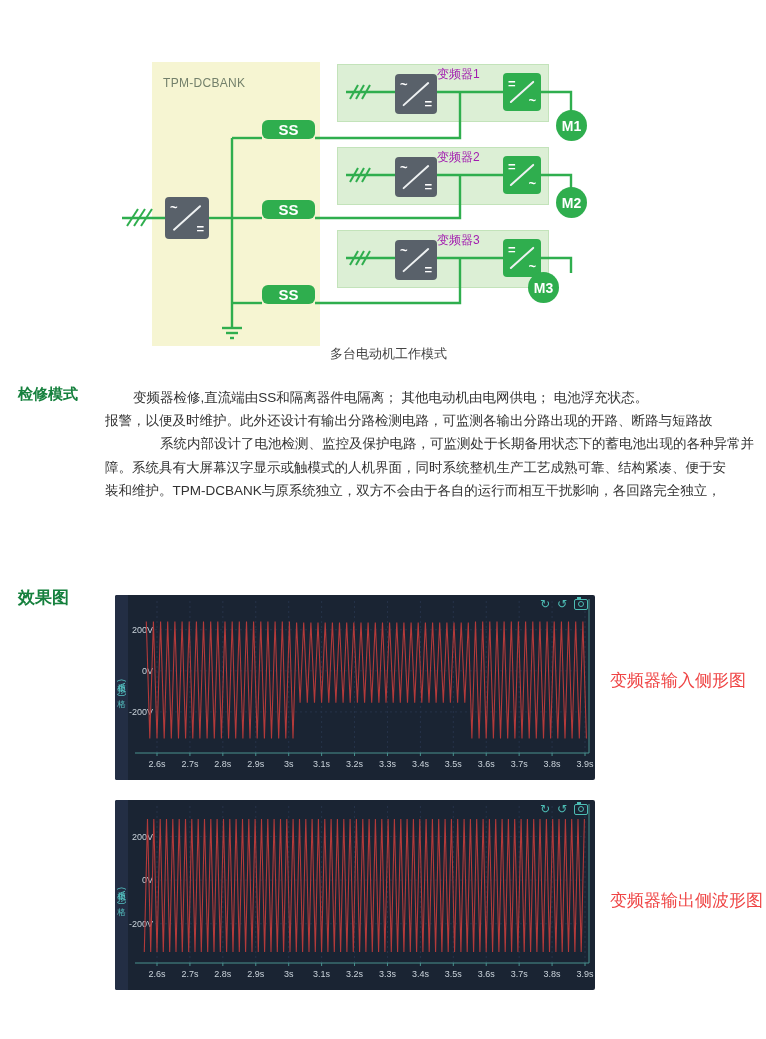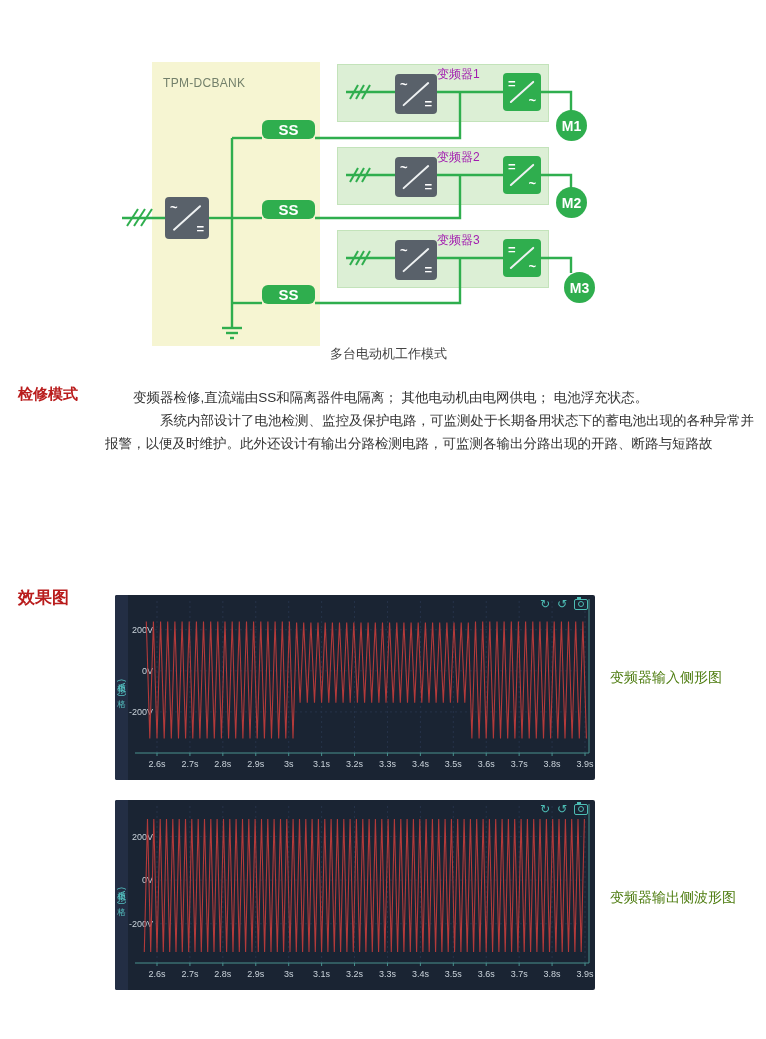--- a/index.html
+++ b/index.html
@@ -21,40 +21,40 @@
   .sym.br{right:5px;bottom:4px;}
   .diag{position:absolute;left:50%;top:50%;width:84%;height:2px;background:#eef1f2;border-radius:1px;
         transform:translate(-50%,-50%) rotate(-42deg);}
   .ss{position:absolute;width:53px;height:19px;background:#2fae4e;border-radius:6px;
       display:flex;align-items:center;justify-content:center;color:#fff;font-weight:bold;font-size:15px;}
   .motor{position:absolute;width:31px;height:31px;border-radius:50%;background:#2fae4e;
       display:flex;align-items:center;justify-content:center;color:#fff;font-weight:bold;font-size:14px;}
   .diagram-caption{position:absolute;left:330px;top:345px;font-size:13px;color:#444;}
 
   
-  .h-blue{position:absolute;left:18px;color:#b91c1c;font-weight:bold;}
+  .h-blue{position:absolute;left:18px;color:#15803d;font-weight:bold;}
   .h-maint{top:385px;font-size:15px;}
   .h-effect{top:586px;font-size:17px;}
   .body-text{position:absolute;left:105px;top:386px;width:648px;font-size:13.5px;
              line-height:23.2px;color:#323232;}
   .line{white-space:nowrap;}
   .line.ind1{padding-left:28px;}
   .line.ind2{padding-left:55px;}
 
   
   .scope{position:absolute;background:#1a2433;overflow:hidden;border-radius:2px;}
   .scope-side{position:absolute;left:0;top:0;height:100%;width:13px;background:#232e44;
       writing-mode:vertical-lr;text-align:center;color:#55c2c2;font-size:8.5px;line-height:13px;letter-spacing:1px;}
   .scope-svg{position:absolute;left:0;top:0;}
   .scope-icons{position:absolute;top:3px;right:7px;display:flex;gap:7px;align-items:center;color:#4dbdb5;}
   .sicon{font-size:12px;line-height:1;cursor:pointer;}
   .cam{width:12px;height:9px;border:1px solid #4dbdb5;border-radius:2px;position:relative;cursor:pointer;}
   .cam::before{content:'';position:absolute;left:3px;top:1.5px;width:4px;height:4px;border:1px solid #4dbdb5;border-radius:50%;}
   .cam::after{content:'';position:absolute;left:2px;top:-3px;width:4px;height:2px;background:#4dbdb5;}
-  .scope-caption{position:absolute;left:610px;font-size:14px;color:#4d7c0f;white-space:nowrap;}
+  .scope-caption{position:absolute;left:610px;font-size:17px;color:#ef4444;white-space:nowrap;}
 </style>
 </head>
 <body>
 
 <div class="page">
 
   <div class="abs" style="left:0;top:0;width:766px;height:370px">
 
     <div class="panel-yellow"></div>
     <div class="panel-group" style="left:337px;top:64px"></div>
@@ -156,32 +156,34 @@
         <span class="diag"></span>
         <span class="sym br">~</span>
     </div>
 
     <div class="motor" style="left:556px;top:110px">
         <span>M1</span>
       </div>
     <div class="motor" style="left:556px;top:187px">
         <span>M2</span>
       </div>
-    <div class="motor" style="left:564px;top:272px">
+    <div class="motor" style="left:528px;top:272px">
         <span>M3</span>
       </div>
 
     <div class="diagram-caption">多台电动机工作模式</div>
   </div>
 
   <div class="h-blue h-maint">检修模式</div>
   <div class="body-text">
     <div class="line ind1">变频器检修,直流端由SS和隔离器件电隔离； 其他电动机由电网供电； 电池浮充状态。</div>
+    <div class="line">报警，以便及时维护。此外还设计有输出分路检测电路，可监测各输出分路出现的开路、断路与短路故</div>
     <div class="line ind2">系统内部设计了电池检测、监控及保护电路，可监测处于长期备用状态下的蓄电池出现的各种异常并</div>
-    <div class="line">报警，以便及时维护。此外还设计有输出分路检测电路，可监测各输出分路出现的开路、断路与短路故</div>
+    <div class="line">障。系统具有大屏幕汉字显示或触模式的人机界面，同时系统整机生产工艺成熟可靠、结构紧凑、便于安</div>
+    <div class="line">装和维护。TPM-DCBANK与原系统独立，双方不会由于各自的运行而相互干扰影响，各回路完全独立，</div>
   </div>
 
   <div class="h-blue h-effect">效果图</div>
 
   <div class="scope" style="left:115px;top:595px;width:480px;height:185px">
     <svg class="scope-svg" width="480" height="185">
         <line x1="42" y1="6" x2="42" y2="158" stroke="#26334a" stroke-dasharray="2 3"></line>
         <line x1="42" y1="158" x2="42" y2="161" stroke="#49918e"></line>
         <text x="42" y="172" fill="#c9d2da" font-size="9" text-anchor="middle">2.6s</text>
         <line x1="74.92307692307692" y1="6" x2="74.92307692307692" y2="158" stroke="#26334a" stroke-dasharray="2 3"></line>

